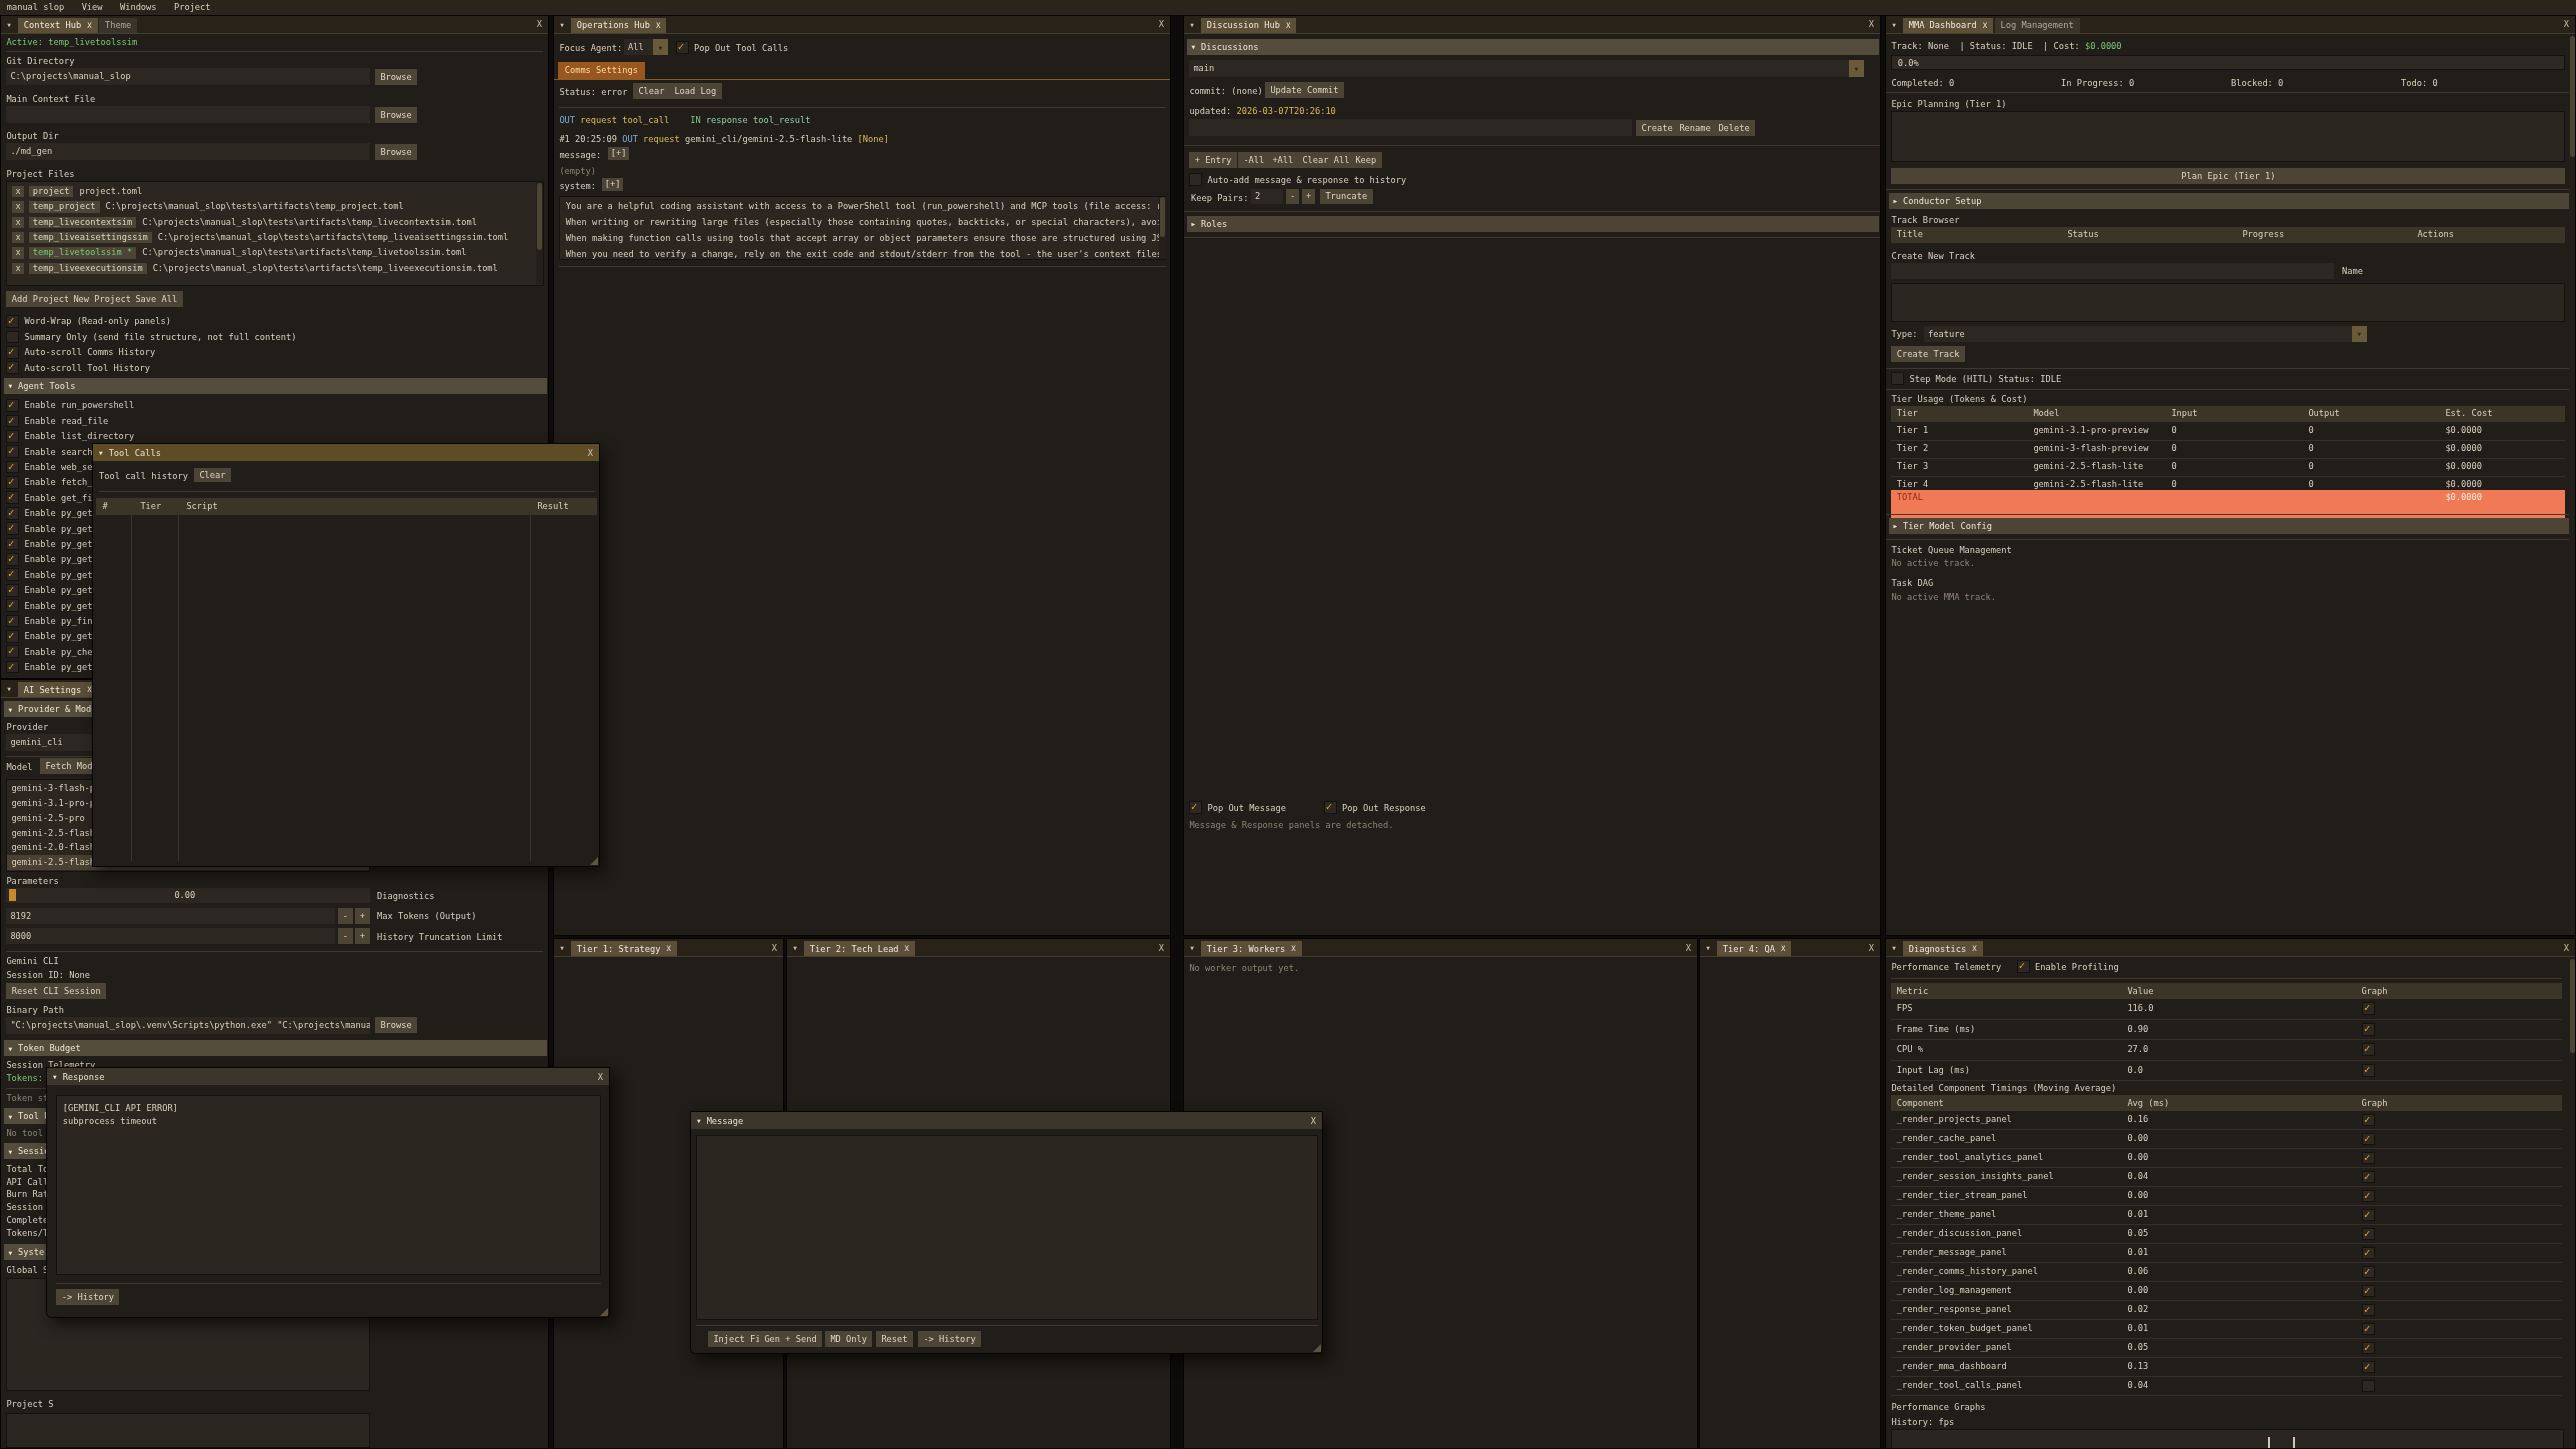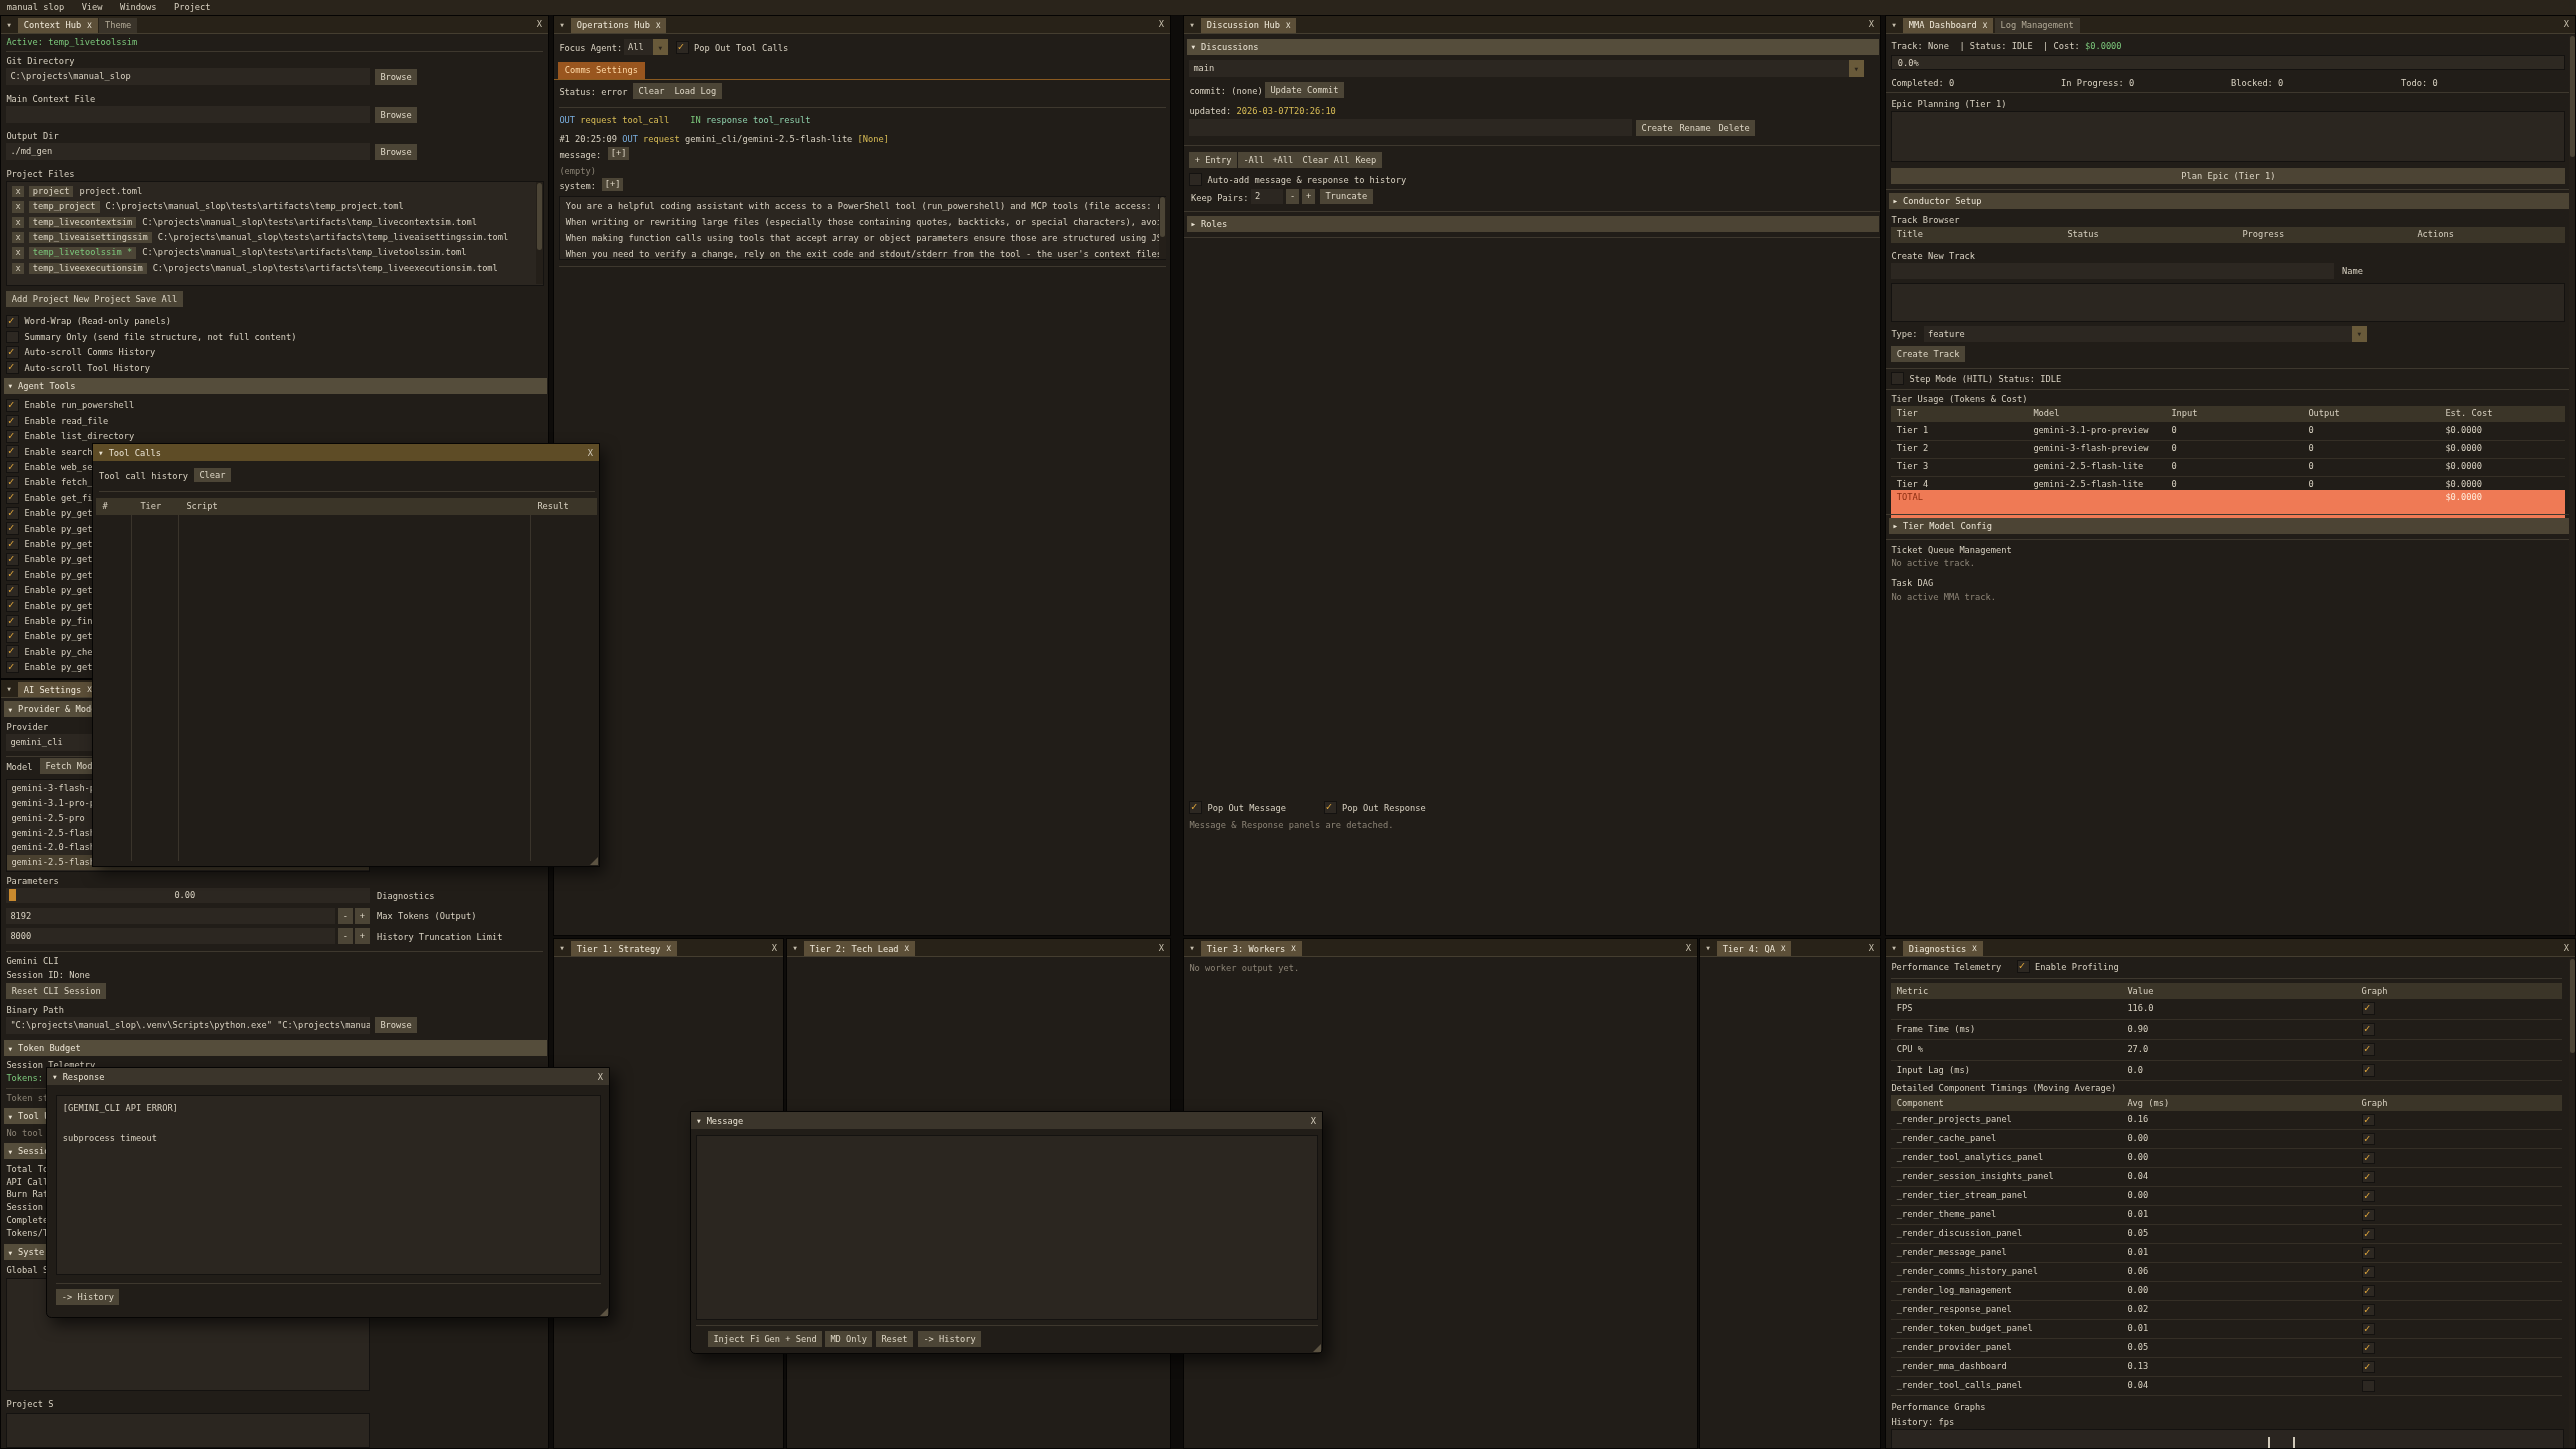--- a/index.html
+++ b/index.html
@@ -749,21 +749,21 @@
 </div>
 
 <div class="win" style="left:46px;top:1067px;width:564px;height:251px;z-index:12;border-radius:0 0 5.4px 5.4px">
   <div class="wtitle" style="background:#3b352b">
     <span class="arr">▼</span>
     <span>Response</span>
     <span class="wx">X</span>
   </div>
   <div class="listbox" style="left:9.4px;top:27px;width:545px;height:180px;padding:6.7px 5.4px">
     <div>[GEMINI_CLI API ERROR]</div>
-    <div style="margin-top:20px">subprocess timeout</div>
+    <div style="margin-top:3px">subprocess timeout</div>
   </div>
   <div class="sep" style="left:9.4px;top:215px;width:545px"></div>
   <div class="btn" style="left:9.4px;top:221px">-&gt; History</div>
   <div class="grip"></div>
 </div>
 
 <div class="win" style="left:690px;top:1111px;width:633px;height:243px;z-index:12;border-radius:0 0 5.4px 5.4px">
   <div class="wtitle" style="background:#3b352b">
     <span class="arr">▼</span>
     <span>Message</span>

